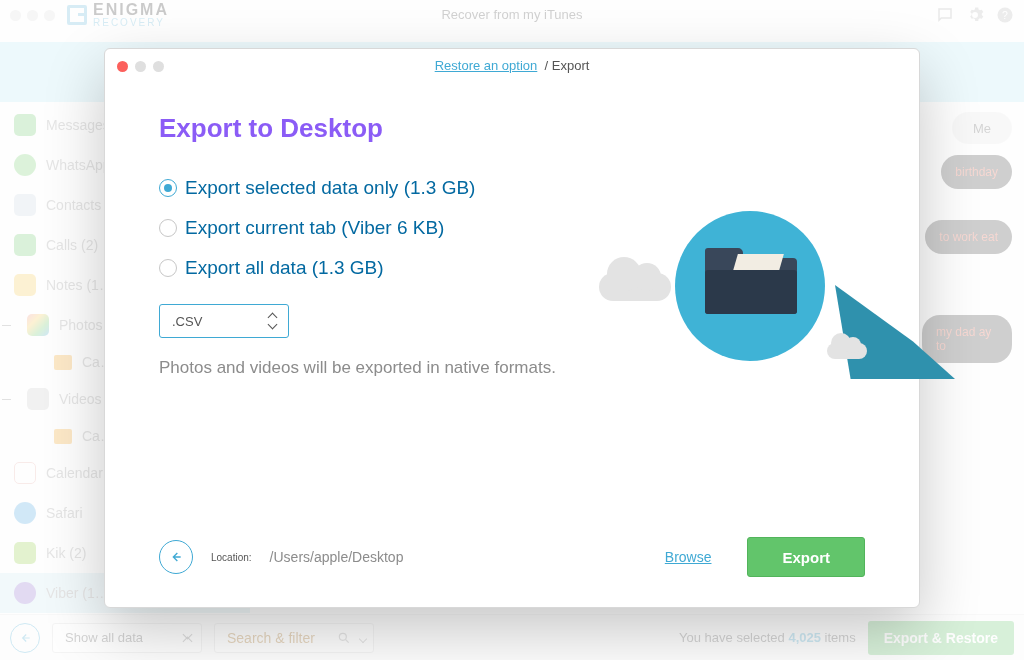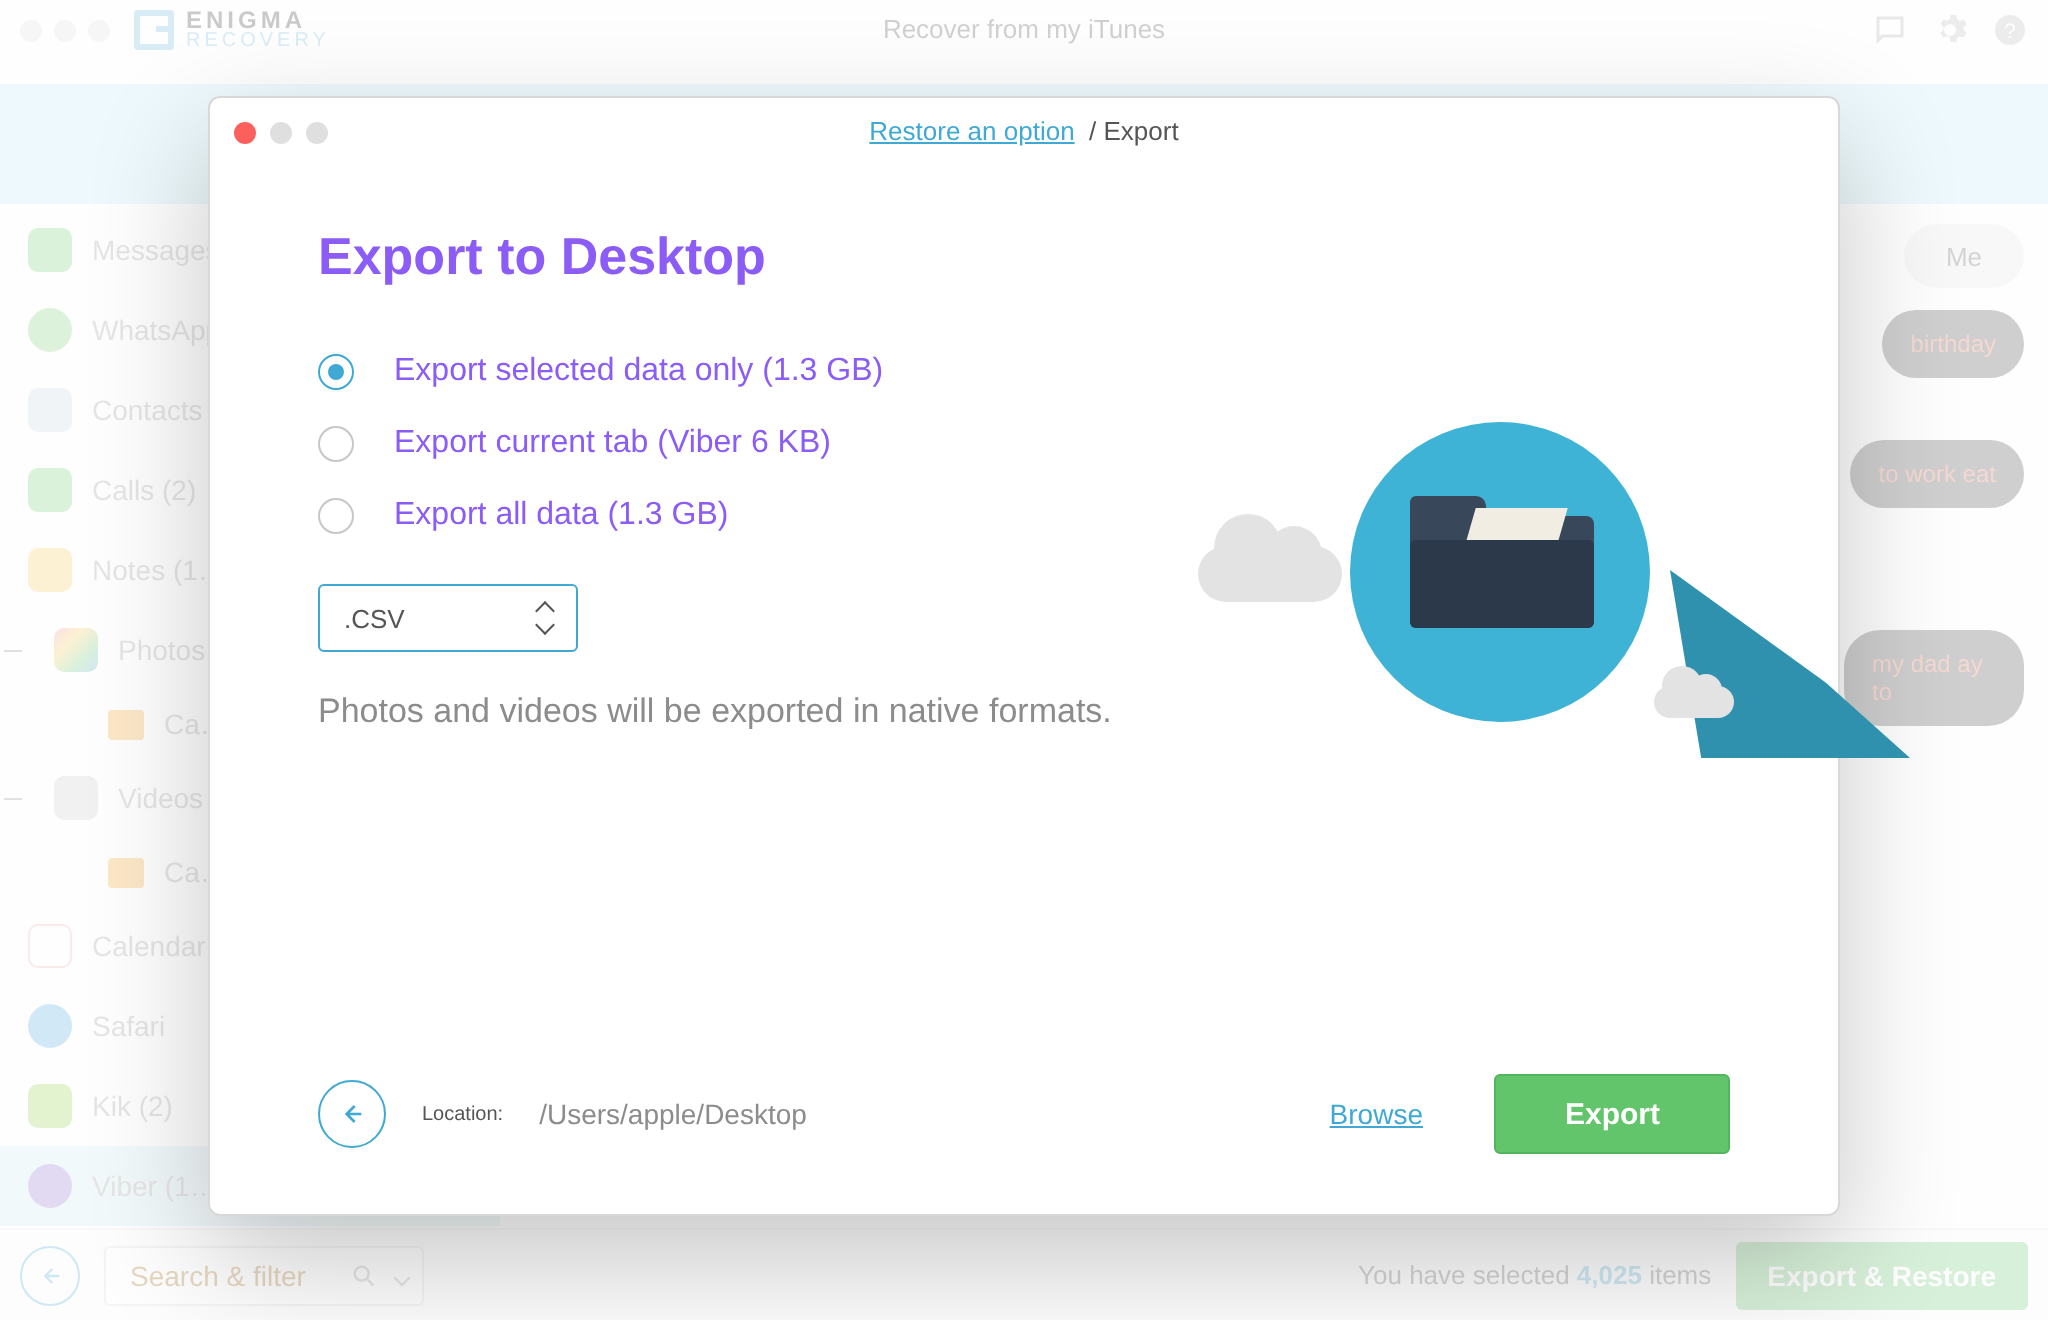--- a/index.html
+++ b/index.html
@@ -13,21 +13,21 @@
 *{box-sizing:border-box;font-family:"Helvetica Neue",Arial,sans-serif;}
 html,body{margin:0;padding:0;width:1024px;height:660px;overflow:hidden;}
 
 
 .backdrop{position:absolute;inset:0;background:#fcfcfc;}
 .titlebar{height:30px;display:flex;align-items:center;padding:0 10px;gap:6px;}
 .tl-dot{width:11px;height:11px;border-radius:50%;background:#ddd;opacity:.6;}
 .brand{display:flex;align-items:center;gap:6px;margin-left:6px;}
 .brand-mark{width:20px;height:20px;border:3px solid var(--accent);border-radius:2px;position:relative;opacity:.45;}
 .brand-mark::after{content:"";position:absolute;right:-3px;top:35%;width:9px;height:3px;background:var(--accent);}
-.brand-txt{font-weight:700;font-size:12px;letter-spacing:2px;line-height:.9;opacity:.45;}
+.brand-txt{font-weight:700;font-size:16px;letter-spacing:2px;line-height:.9;opacity:.45;}
 .brand-sub{font-size:10px;font-weight:400;letter-spacing:2px;color:var(--accent);}
 .center-title{position:absolute;left:0;right:0;text-align:center;font-size:13px;color:#555;opacity:.6;pointer-events:none;line-height:30px;}
 .tb-right{position:absolute;right:10px;top:0;height:30px;display:flex;align-items:center;gap:12px;opacity:.4;color:#888;}
 .tb-icn{width:18px;height:18px;}
 
 .blueband{position:absolute;top:42px;left:0;right:0;height:60px;background:#c0eaf7;opacity:.6;}
 
 .sidebar{position:absolute;top:105px;left:0;width:250px;bottom:46px;font-size:14px;color:var(--muted);opacity:.55;}
 .sb-row{display:flex;align-items:center;gap:10px;padding:9px 14px;}
 .sb-sub{padding-left:54px;}
@@ -57,21 +57,21 @@
 
 
 .modal{position:absolute;top:48px;left:104px;width:816px;height:560px;background:#fff;border-radius:6px;border:1px solid #d8d8d8;box-shadow:0 22px 60px rgba(0,0,0,.22);padding:0;}
 .m-title{height:34px;display:flex;align-items:center;padding:0 12px;gap:7px;}
 .m-dot{width:11px;height:11px;border-radius:50%;}
 .dr{background:#fc605c;}.dy{background:#dfdfdf;}.dg{background:#dfdfdf;}
 .crumb{position:absolute;top:0;left:0;right:0;height:34px;line-height:34px;text-align:center;font-size:13px;color:#555;pointer-events:none;}
 .crumb a{text-decoration:underline;color:var(--accent);cursor:pointer;pointer-events:auto;}
 .m-body{position:absolute;top:34px;left:0;right:0;bottom:0;padding:30px 54px 0 54px;}
 .m-h1{font-size:26px;font-weight:700;color:#8b5cf6;margin:0 0 24px;}
-.opt{display:flex;align-items:center;gap:20px;font-size:16px;color:#8b5cf6;padding:9px 0;cursor:pointer;}
+.opt{display:flex;align-items:center;gap:8px;font-size:19px;color:#0369a1;padding:9px 0;cursor:pointer;}
 .radio{width:18px;height:18px;border:1.5px solid var(--accent);border-radius:50%;display:flex;align-items:center;justify-content:center;flex:none;}
 .radio.off{border-color:#c7c7c7;}
 .radio .d{width:8px;height:8px;border-radius:50%;background:var(--accent);}
 .fmt-sel{margin-top:16px;width:130px;height:34px;border:1px solid var(--accent);border-radius:3px;padding:0 28px 0 12px;display:flex;align-items:center;font-size:13px;color:#555;position:relative;cursor:pointer;text-align:center;}
 .fmt-sel::after{content:"";position:absolute;right:12px;top:9px;width:6px;height:6px;border-right:1px solid #555;border-bottom:1px solid #555;transform:rotate(-135deg);}
 .fmt-sel::before{content:"";position:absolute;right:12px;bottom:9px;width:6px;height:6px;border-right:1px solid #555;border-bottom:1px solid #555;transform:rotate(45deg);}
 .note{font-size:17px;color:#8c8c8c;margin-top:20px;}
 .illus{position:absolute;top:110px;right:50px;width:280px;height:220px;}
 .folder-circle{position:absolute;top:18px;left:86px;width:150px;height:150px;border-radius:50%;background:#3fb3d6;}
 .shadow-tri{position:absolute;top:74px;left:160px;width:120px;height:94px;background:#2f91ad;clip-path:polygon(0 0,65% 60%,100% 100%,13% 100%);}
@@ -191,20 +191,23 @@
   <div class="bubble b1"><span>birthday</span></div>
   <div class="bubble b2"><span>to work eat</span></div>
   <div class="bubble b3"><span>my dad ay to</span></div>
 
   <div class="bottombar">
     <div class="circ-btn">
       <svg width="14" height="14" viewBox="0 0 24 24" fill="none" stroke="currentColor" stroke-width="2">
           <path d="M14 6l-6 6 6 6M8 12h12"></path>
         </svg>
     </div>
+    <div class="sel-fake" style="width:150px">
+        <span>Show all data</span>
+      </div>
     <div class="search-fake">
       <span>Search &amp; filter</span>
       <svg width="14" height="14" viewBox="0 0 24 24" fill="none" stroke="#9b9b9b" stroke-width="2">
           <circle cx="10" cy="10" r="6"></circle>
           <path d="M20 20l-5-5"></path>
         </svg>
       <span class="chev"></span>
     </div>
     <div class="spacer"></div>
     <div class="sel-info">

